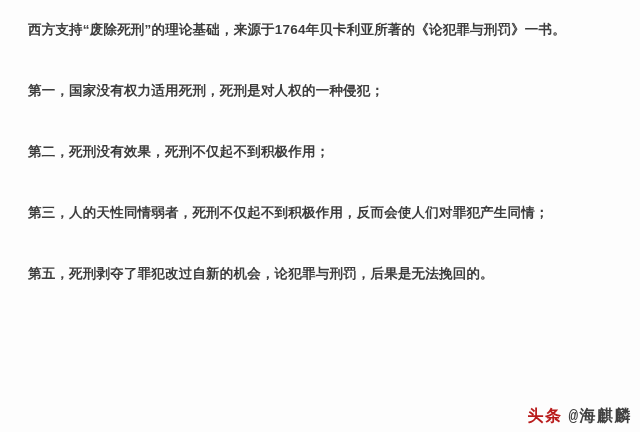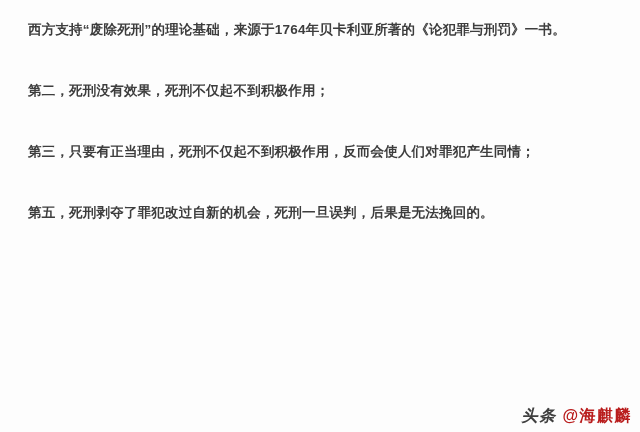--- a/index.html
+++ b/index.html
@@ -31,29 +31,30 @@
   .watermark {
     position: absolute;
     right: 8px;
     bottom: 5px;
     font-size: 16px;
     font-weight: 700;
     letter-spacing: 1.5px;
     white-space: nowrap;
     user-select: none;
   }
-  .watermark .brand  { color: #404040; font-style: italic; }
-  .watermark .handle { color: #b91c1c; }
+  .watermark .brand  { color: #b91c1c; }
+  .watermark .handle { color: #404040; font-family: Liberation Mono, monospace; }
 </style>
 </head>
 <body>
 
 <div class="page">
   <p class="para">西方支持“废除死刑”的理论基础，来源于1764年贝卡利亚所著的《论犯罪与刑罚》一书。</p>
+  <p class="para">第一，国家没有权力适用死刑，死刑是对人权的一种侵犯；</p>
   <p class="para">第二，死刑没有效果，死刑不仅起不到积极作用；</p>
-  <p class="para">第三，只要有正当理由，死刑不仅起不到积极作用，反而会使人们对罪犯产生同情；</p>
-  <p class="para">第五，死刑剥夺了罪犯改过自新的机会，死刑一旦误判，后果是无法挽回的。</p>
+  <p class="para">第三，人的天性同情弱者，死刑不仅起不到积极作用，反而会使人们对罪犯产生同情；</p>
+  <p class="para">第五，死刑剥夺了罪犯改过自新的机会，论犯罪与刑罚，后果是无法挽回的。</p>
 
   <div class="watermark">
     <span class="brand">头条</span>
     <span class="handle">@海麒麟</span>
   </div>
 </div>
 
 </body></html>

